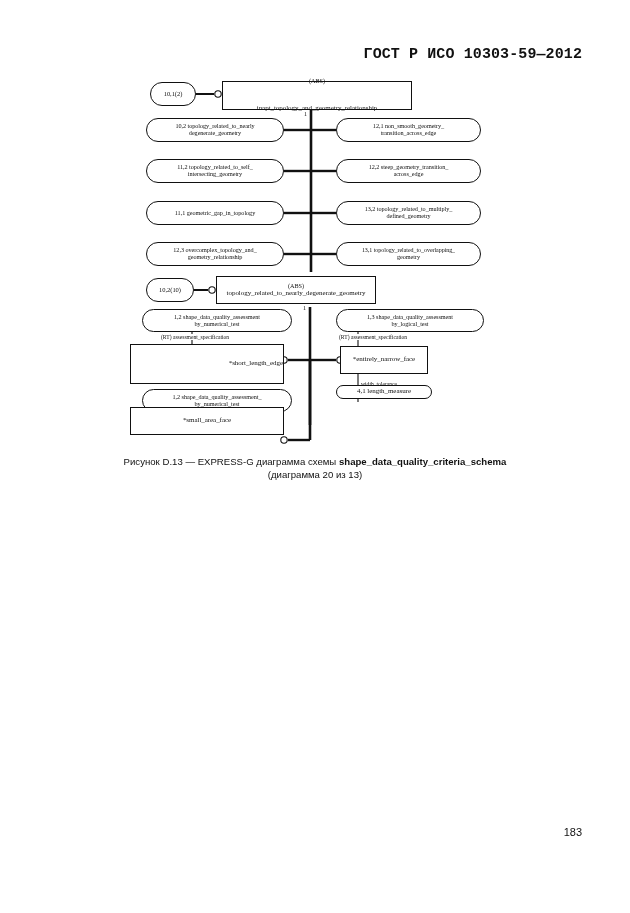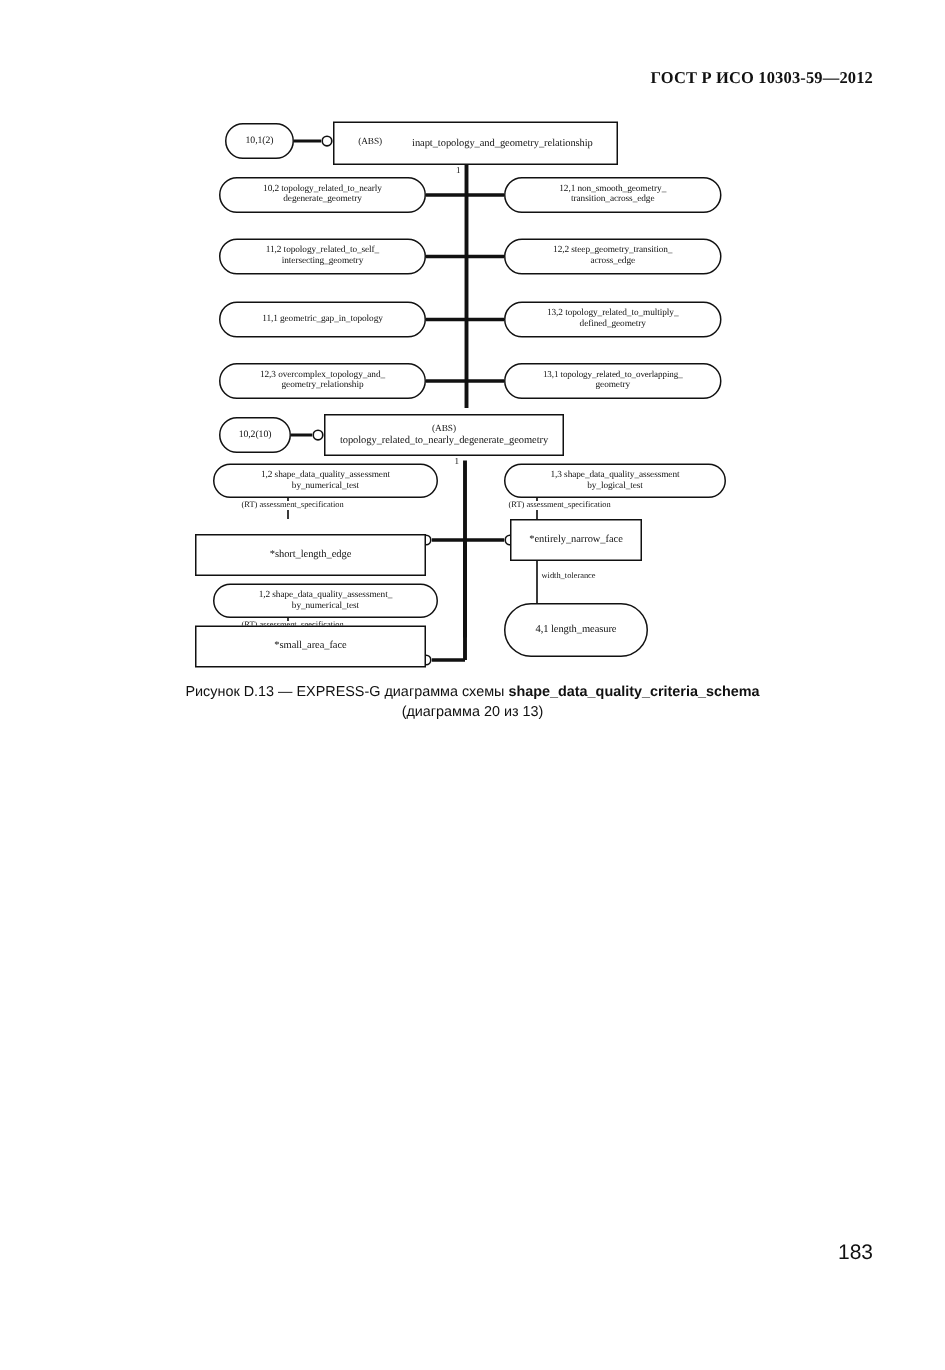--- a/index.html
+++ b/index.html
@@ -14,35 +14,35 @@
     font-family: "Liberation Serif", serif;
     color: #1a1a1a;
     overflow: hidden;
   }
 
   
   .page-header {
     position: absolute;
     top: 46px;
     right: 48px;
-    font-family: Liberation Serif, serif;
+    font-family: Liberation Mono, monospace;
     font-weight: bold;
-    font-size: 11px;
+    font-size: 15px;
     letter-spacing: 0.1px;
     color: #111;
     white-space: nowrap;
   }
 
   
   .page-number {
     position: absolute;
     right: 48px;
     top: 826px;
     font-family: "Liberation Sans", sans-serif;
-    font-size: 14px;
+    font-size: 11px;
     color: #111;
   }
 
   
   .figure-caption {
     position: absolute;
     left: 0;
     top: 455px;
     width: 630px;
     text-align: center;
@@ -161,21 +161,21 @@
       <circle cx="200" cy="285" r="3.2" stroke-width="1.1" fill="#fff"></circle>
 
       <line x1="218" y1="299" x2="218" y2="327" stroke-width="1.1"></line>
     </g>
   </svg>
 
   <div class="node oval t65" style="left:10px; top:7px; width:46px; height:24px;">
     <span>10,1(2)</span>
   </div>
 
-  <div class="node box" style="left:82px; top:6px; width:190px; height:29px; justify-content:center;gap:20px;">
+  <div class="node box" style="left:82px; top:6px; width:190px; height:29px; flex-direction:column; justify-content:center;gap:20px;">
     <div class="t62">(ABS)</div>
     <div class="t7">inapt_topology_and_geometry_relationship</div>
   </div>
   <div class="card-label" style="left:164px; top:36px;">
     <span>1</span>
   </div>
 
   <div class="node oval" style="left:6px; top:43px; width:138px; height:24px; flex-direction:column;">
     <div class="t62">10,2 topology_related_to_nearly</div>
     <div class="t62">degenerate_geometry</div>
@@ -227,49 +227,49 @@
     <span>1</span>
   </div>
 
   <div class="node oval" style="left:2px; top:234px; width:150px; height:23px; flex-direction:column;">
     <div class="t62">1,2 shape_data_quality_assessment</div>
     <div class="t62">by_numerical_test</div>
   </div>
   <div class="attr-label" style="left:20px; top:259px;">
     <span>(RT) assessment_specification</span>
   </div>
-  <div class="node box t7" style="left:-10px; top:281px; width:154px; height:28px;">
+  <div class="node box t7" style="left:-10px; top:269px; width:154px; height:40px;justify-content:flex-end;">
     <span>*short_length_edge</span>
   </div>
 
   <div class="node oval" style="left:2px; top:314px; width:150px; height:23px; flex-direction:column;">
     <div class="t62">1,2 shape_data_quality_assessment_</div>
     <div class="t62">by_numerical_test</div>
   </div>
   <div class="attr-label" style="left:20px; top:339px;">
     <span>(RT) assessment_specification</span>
   </div>
-  <div class="node box t7" style="left:-10px; top:342px; width:154px; height:28px;">
+  <div class="node box t7" style="left:-10px; top:332px; width:154px; height:28px;">
     <span>*small_area_face</span>
   </div>
 
   <div class="node oval" style="left:196px; top:234px; width:148px; height:23px; flex-direction:column;">
     <div class="t62">1,3 shape_data_quality_assessment</div>
     <div class="t62">by_logical_test</div>
   </div>
   <div class="attr-label" style="left:198px; top:259px;">
     <span>(RT) assessment_specification</span>
   </div>
   <div class="node box t7" style="left:200px; top:271px; width:88px; height:28px;">
     <span>*entirely_narrow_face</span>
   </div>
   <div class="attr-label" style="left:220px; top:306px;">
     <span>width_tolerance</span>
   </div>
-  <div class="node oval t7" style="left:196px; top:327px; width:96px; height:36px;text-align:right;">
+  <div class="node oval t7" style="left:196px; top:310px; width:96px; height:14px;text-align:right;">
     <span>4,1 length_measure</span>
   </div>
 
 </div>
 
 <div class="figure-caption">
   <div>
     <span>Рисунок D.13 — EXPRESS-G диаграмма схемы </span><span class="bold">shape_data_quality_criteria_schema</span>
   </div>
   <div>(диаграмма 20 из 13)</div>

